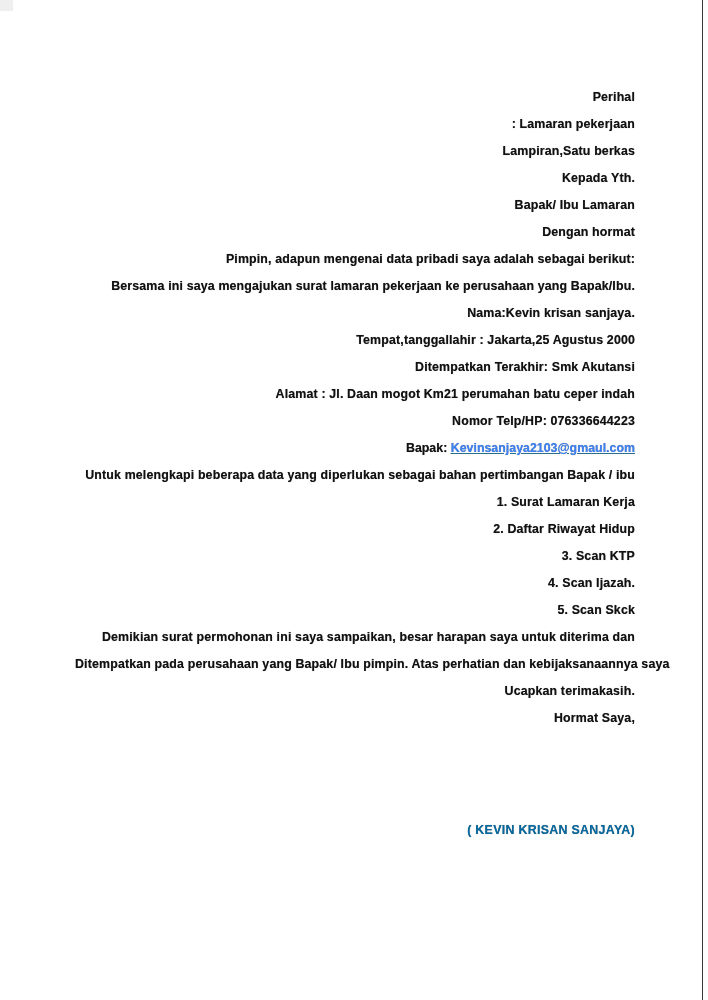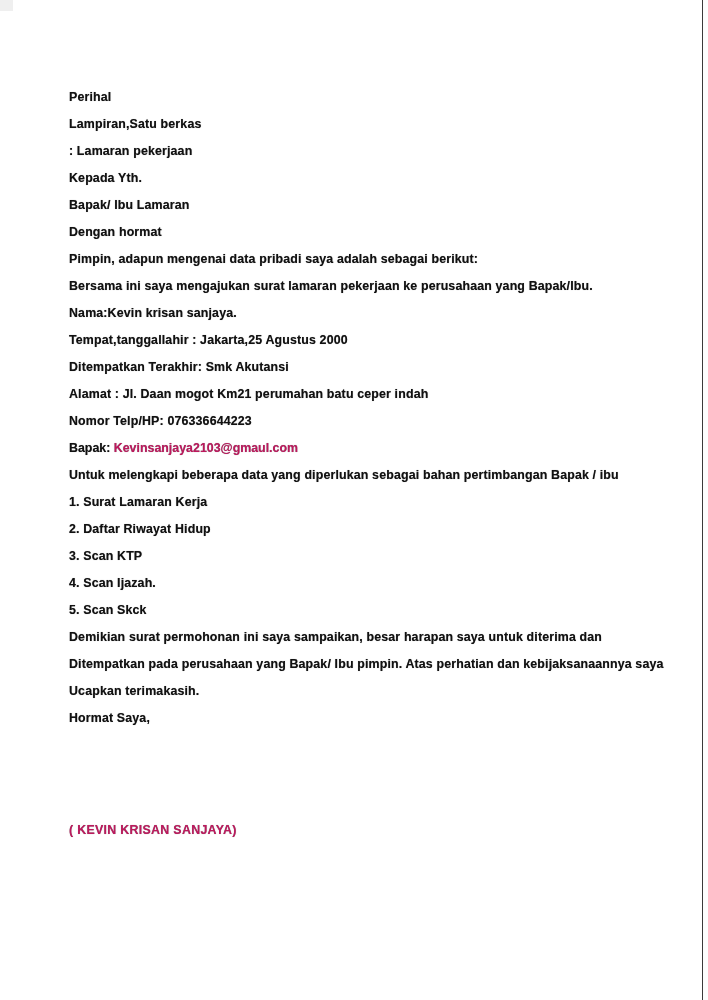--- a/index.html
+++ b/index.html
@@ -40,75 +40,77 @@
   .scan-edge-right-soft {
     position: absolute;
     top: 0;
     right: 0;
     width: 5px;
     height: 1000px;
     background: #fdfdfd;
   }
   .letter {
     position: absolute;
-    left: 69px;
+    left: 75px;
     top: 84px;
     width: 560px;
+    text-align: right;
   }
   .line {
     font-size: 12.4px;
     font-weight: bold;
     color: #111111;
     line-height: 27px;
     letter-spacing: 0.15px;
     white-space: nowrap;
     
     text-shadow: 0 0 0.7px rgba(0,0,0,0.55);
   }
   .email-line {
     font-size: 12.4px;
     font-weight: bold;
     color: #111111;
     line-height: 27px;
     white-space: nowrap;
     text-shadow: 0 0 0.7px rgba(0,0,0,0.55);
   }
   .email-link {
-    color: #be185d;
+    color: #3b82f6;
+    text-decoration: underline;
     text-decoration-color: #2a6f8e;
     font-weight: bold;
     margin-top: 36px;
   }
   .signature-space {
     height: 85px;
   }
   .signature-name {
     font-size: 12.4px;
     font-weight: bold;
-    color: #be185d;
+    color: #0369a1;
     line-height: 27px;
     letter-spacing: 0.3px;
     white-space: nowrap;
     text-shadow: 0 0 0.7px rgba(0,0,0,0.55);
   }
 </style>
 </head>
 <body>
 
 <div class="page">
 
   <div class="scan-corner-smudge"></div>
   <div class="scan-edge-right-soft"></div>
   <div class="scan-edge-right"></div>
 
   <div class="letter">
 
     <div class="line">Perihal</div>
+    <div class="line">: Lamaran pekerjaan</div>
     <div class="line">Lampiran,Satu berkas</div>
-    <div class="line">: Lamaran pekerjaan</div>
     <div class="line">Kepada Yth.</div>
     <div class="line">Bapak/ Ibu Lamaran</div>
     <div class="line">Dengan hormat</div>
 
     <div class="line">Pimpin, adapun mengenai data pribadi saya adalah sebagai berikut:</div>
     <div class="line">Bersama ini saya mengajukan surat lamaran pekerjaan ke perusahaan yang Bapak/Ibu.</div>
 
     <div class="line">Nama:Kevin krisan sanjaya.</div>
     <div class="line">Tempat,tanggallahir : Jakarta,25 Agustus 2000</div>
     <div class="line">Ditempatkan Terakhir: Smk Akutansi</div>

